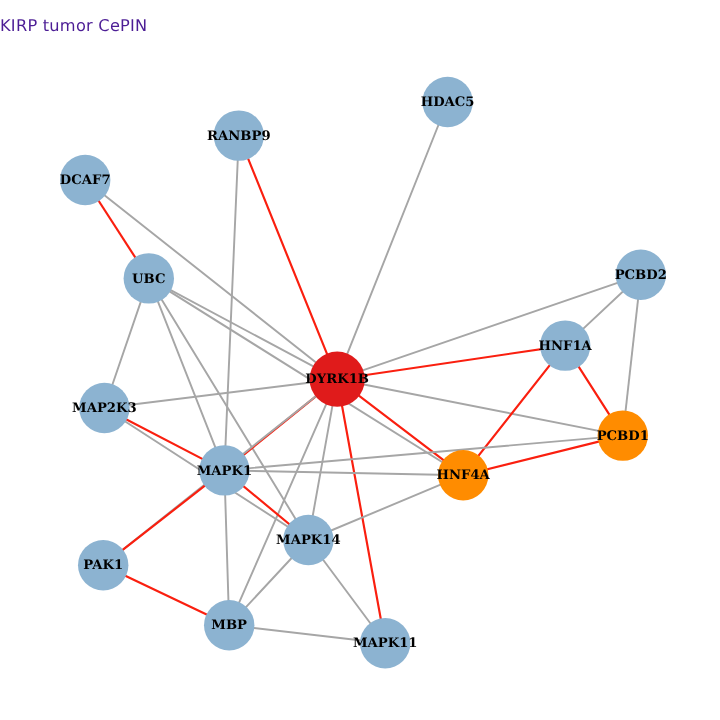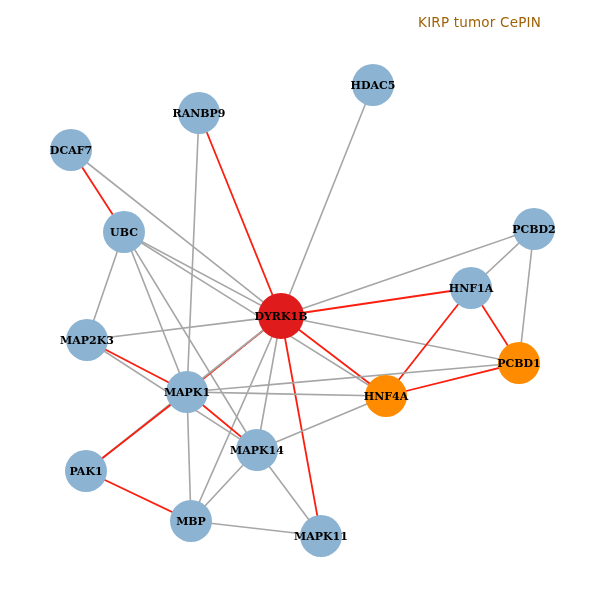--- a/index.html
+++ b/index.html
@@ -13,24 +13,24 @@
     height: 600px;
     background: #ffffff;
     overflow: hidden;
     font-family: "DejaVu Serif", serif;
   }
   #plot-title {
     position: absolute;
     left: 0;
     top: 14px;
     width: 541px;
-    text-align: right;
+    text-align: left;
     font-family: "DejaVu Sans", sans-serif;
     font-size: 13.5px;
-    color: #a16207;
+    color: #4c1d95;
     letter-spacing: 0.2px;
   }
   svg#network {
     position: absolute;
     left: 0;
     top: 0;
     width: 600px;
     height: 600px;
   }
   .edge { stroke-linecap: round; }

